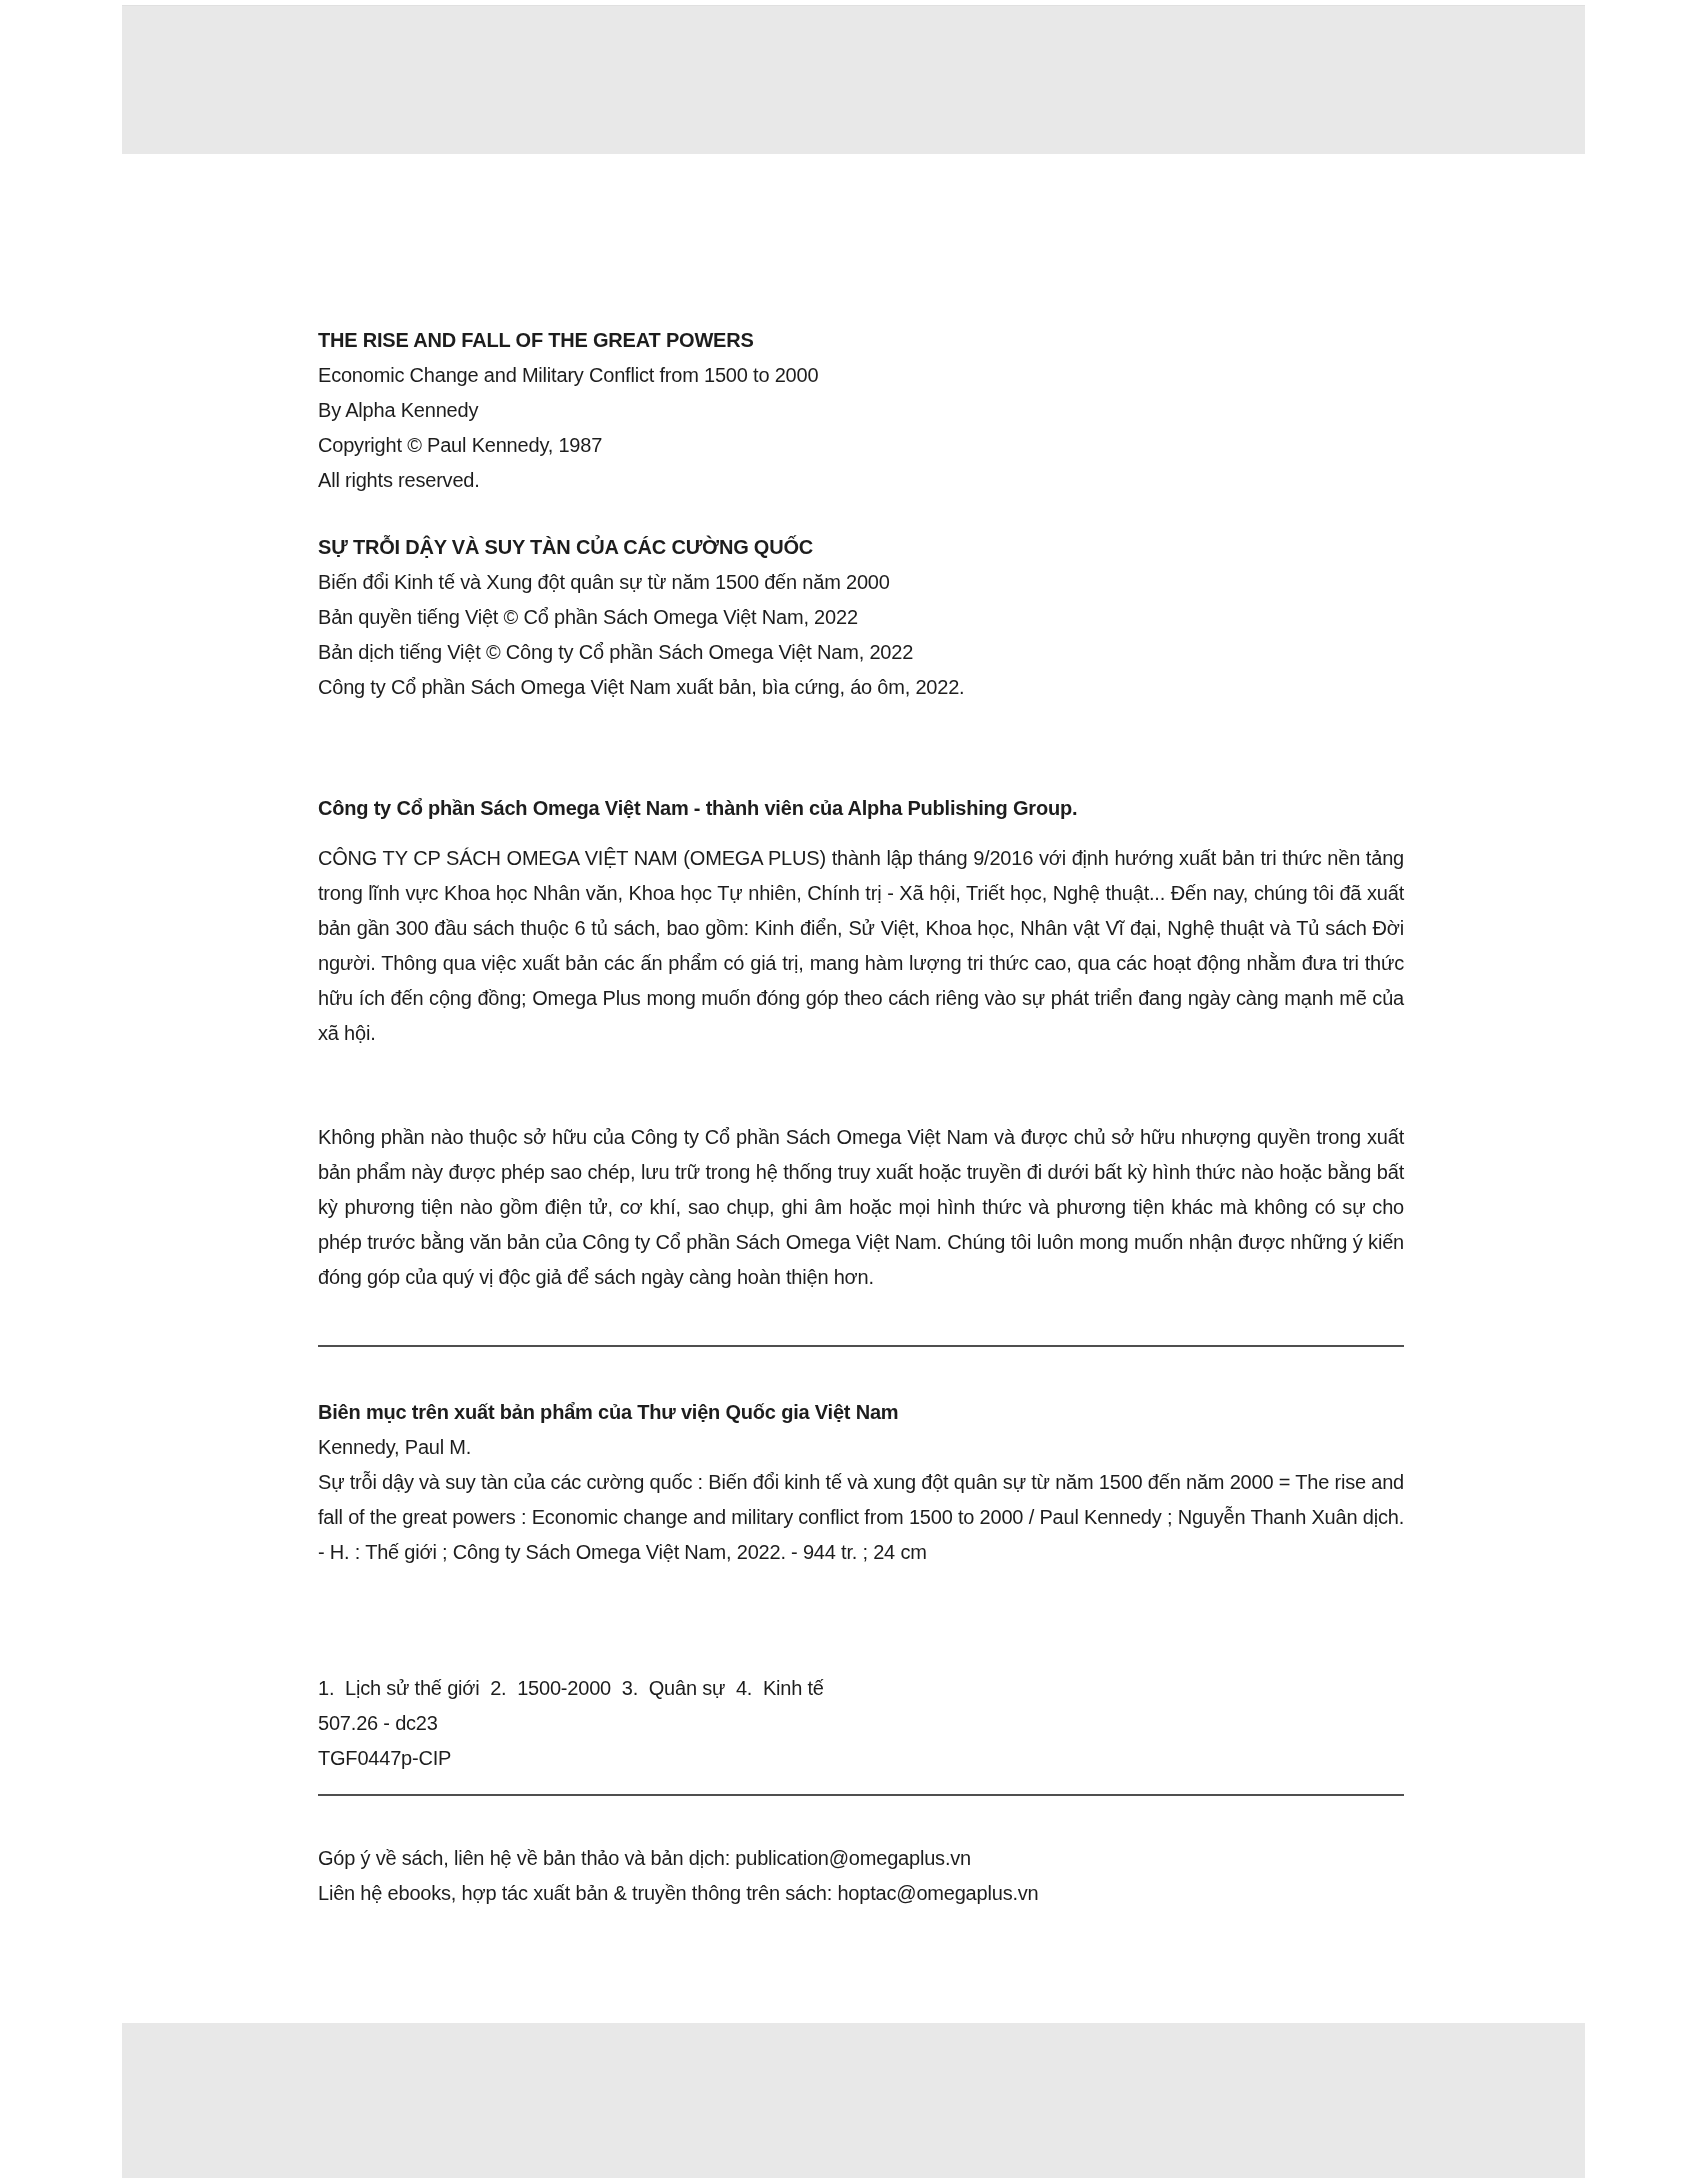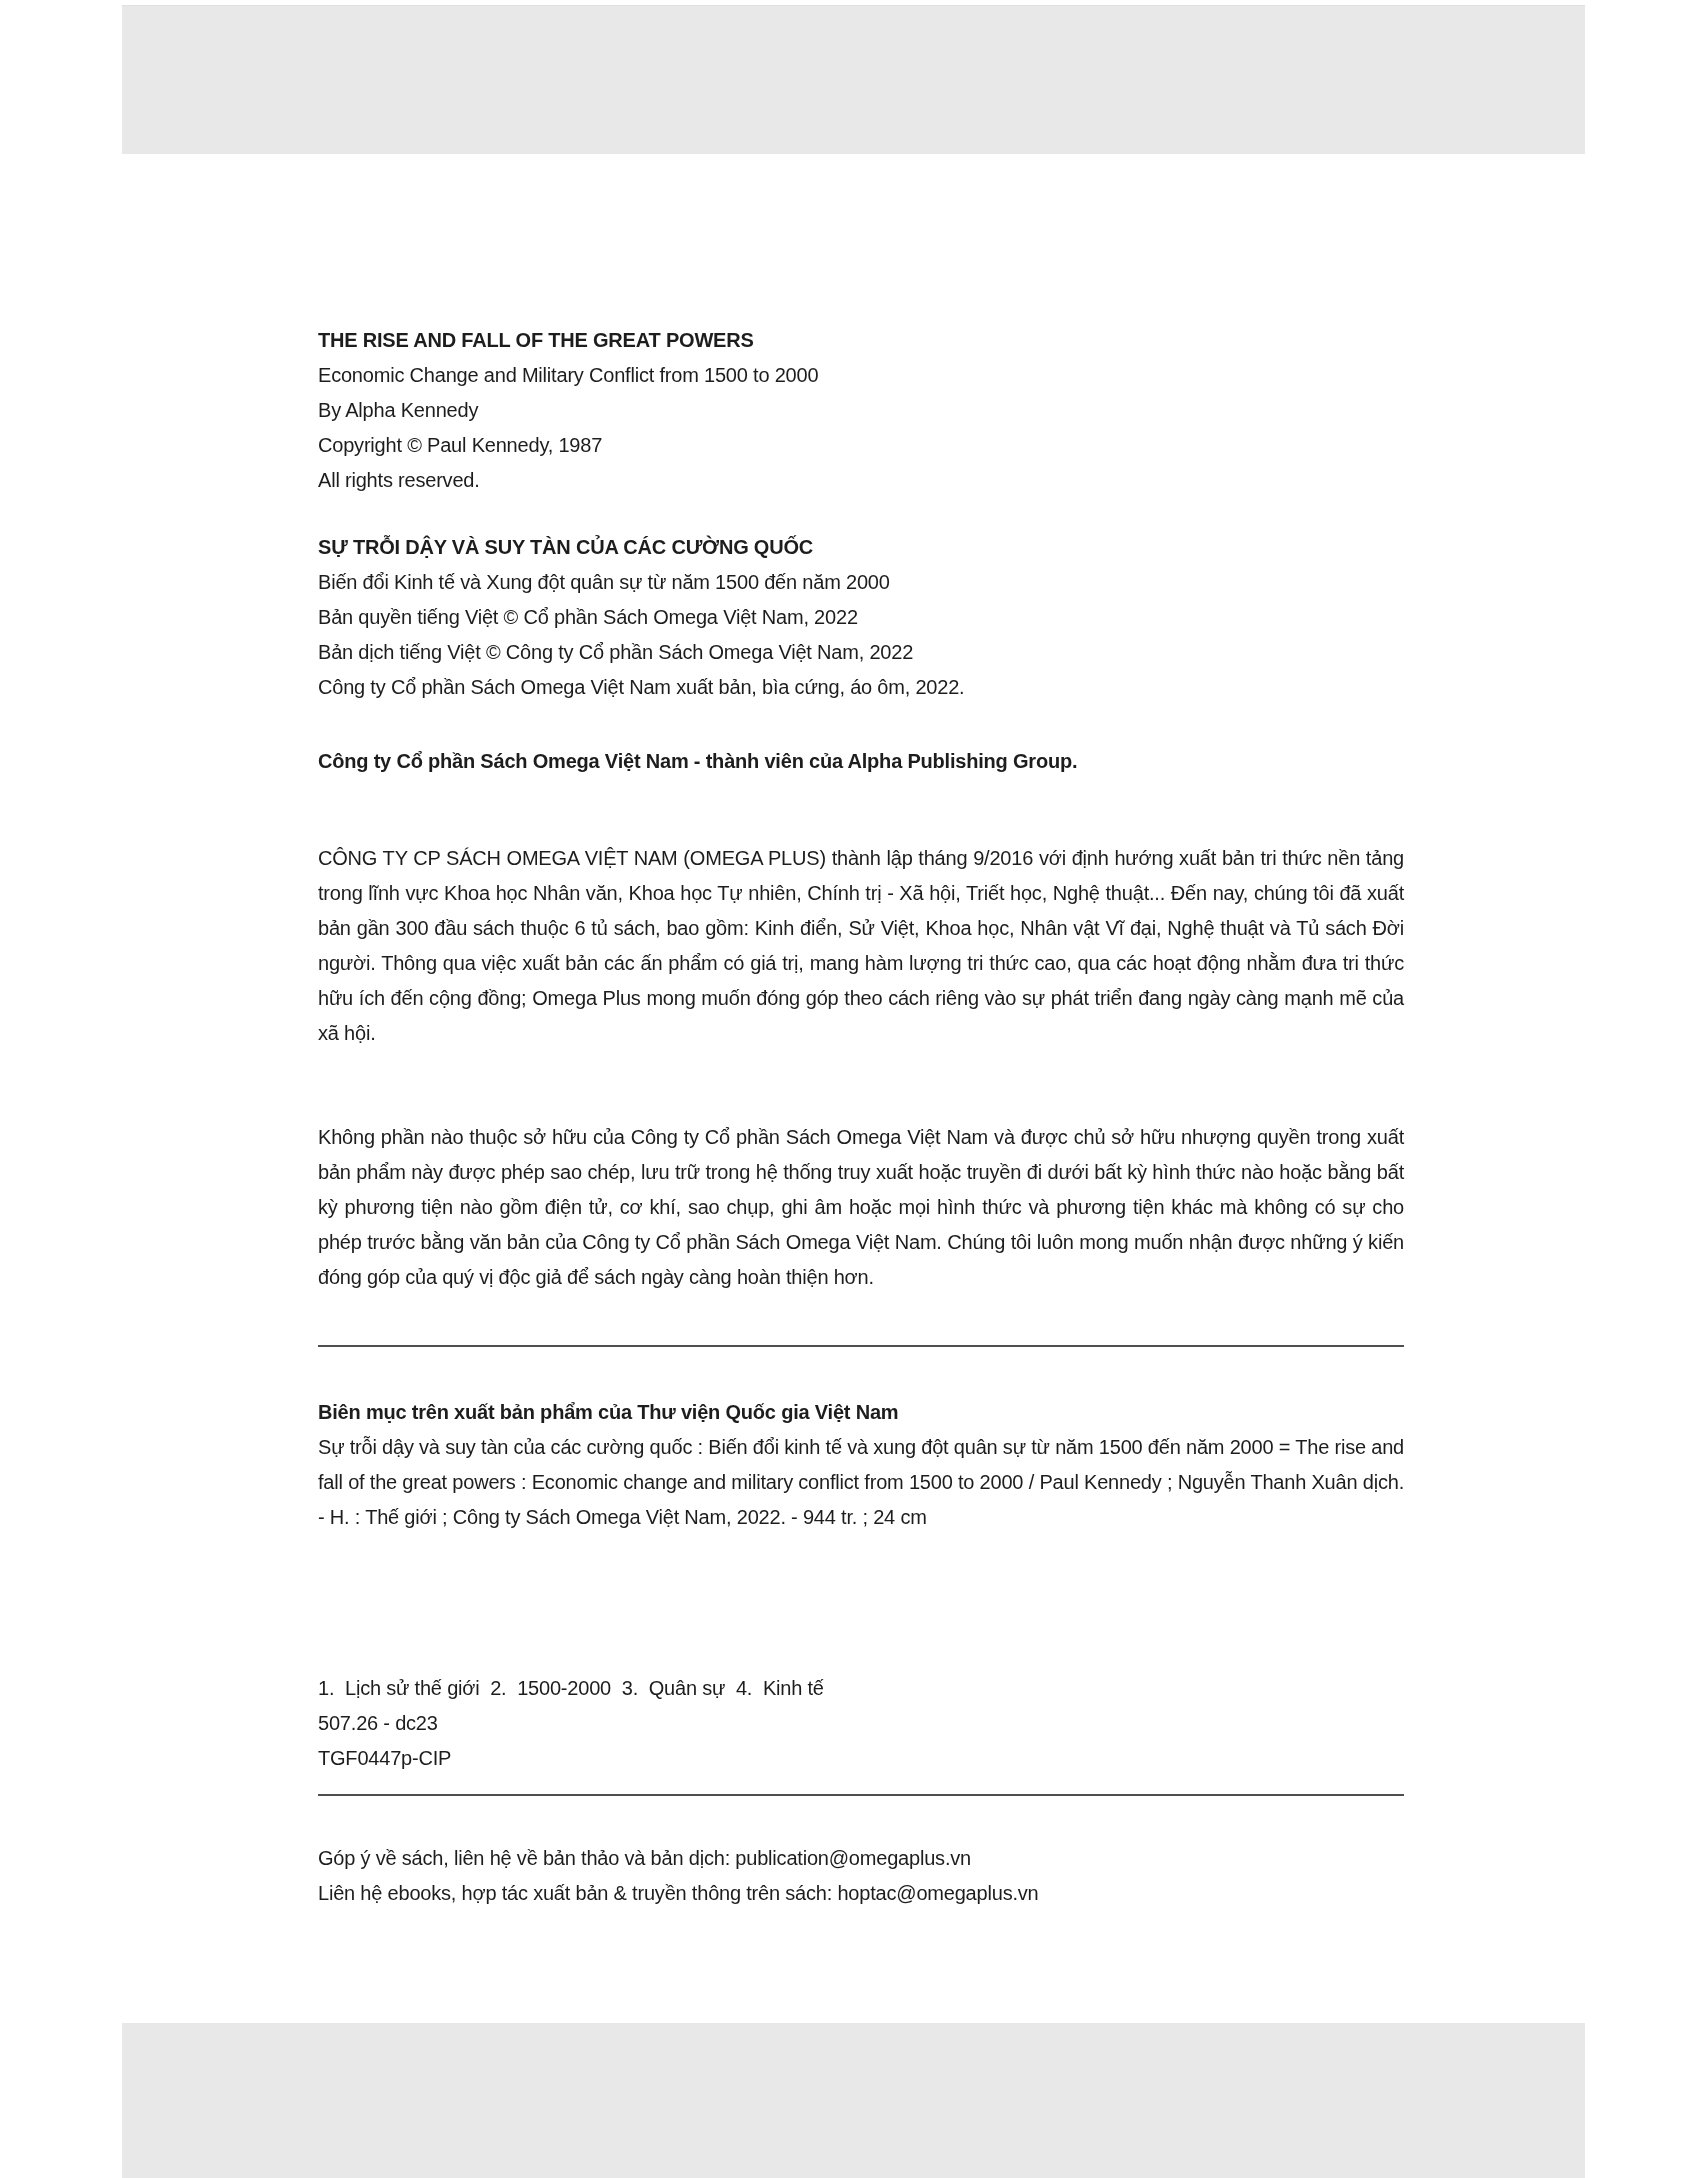--- a/index.html
+++ b/index.html
@@ -39,36 +39,37 @@
 <section class="blk" style="top:530px">
   <div class="line bold">SỰ TRỖI DẬY VÀ SUY TÀN CỦA CÁC CƯỜNG QUỐC</div>
   <div>
       <div class="line">Biến đổi Kinh tế và Xung đột quân sự từ năm 1500 đến năm 2000</div>
       <div class="line">Bản quyền tiếng Việt © Cổ phần Sách Omega Việt Nam, 2022</div>
       <div class="line">Bản dịch tiếng Việt © Công ty Cổ phần Sách Omega Việt Nam, 2022</div>
       <div class="line">Công ty Cổ phần Sách Omega Việt Nam xuất bản, bìa cứng, áo ôm, 2022.</div>
     </div>
 </section>
 
-<section class="blk" style="top:744px">
+<section class="blk" style="top:791px">
   <div class="line bold">Công ty Cổ phần Sách Omega Việt Nam - thành viên của Alpha Publishing Group.</div>
 </section>
 
 <section class="blk" style="top:841px">
   <p class="para">CÔNG TY CP SÁCH OMEGA VIỆT NAM (OMEGA PLUS) thành lập tháng 9/2016 với định hướng xuất bản tri thức nền tảng trong lĩnh vực Khoa học Nhân văn, Khoa học Tự nhiên, Chính trị - Xã hội, Triết học, Nghệ thuật... Đến nay, chúng tôi đã xuất bản gần 300 đầu sách thuộc 6 tủ sách, bao gồm: Kinh điển, Sử Việt, Khoa học, Nhân vật Vĩ đại, Nghệ thuật và Tủ sách Đời người. Thông qua việc xuất bản các ấn phẩm có giá trị, mang hàm lượng tri thức cao, qua các hoạt động nhằm đưa tri thức hữu ích đến cộng đồng; Omega Plus mong muốn đóng góp theo cách riêng vào sự phát triển đang ngày càng mạnh mẽ của xã hội.</p>
 </section>
 
 <section class="blk" style="top:1120px">
   <p class="para">Không phần nào thuộc sở hữu của Công ty Cổ phần Sách Omega Việt Nam và được chủ sở hữu nhượng quyền trong xuất bản phẩm này được phép sao chép, lưu trữ trong hệ thống truy xuất hoặc truyền đi dưới bất kỳ hình thức nào hoặc bằng bất kỳ phương tiện nào gồm điện tử, cơ khí, sao chụp, ghi âm hoặc mọi hình thức và phương tiện khác mà không có sự cho phép trước bằng văn bản của Công ty Cổ phần Sách Omega Việt Nam. Chúng tôi luôn mong muốn nhận được những ý kiến đóng góp của quý vị độc giả để sách ngày càng hoàn thiện hơn.</p>
 </section>
 
 <div class="rule" style="top:1345px"></div>
 
 <section class="blk" style="top:1395px">
   <div class="line bold">Biên mục trên xuất bản phẩm của Thư viện Quốc gia Việt Nam</div>
+  <div class="line">Kennedy, Paul M.</div>
   <p class="para">Sự trỗi dậy và suy tàn của các cường quốc : Biến đổi kinh tế và xung đột quân sự từ năm 1500 đến năm 2000 = The rise and fall of the great powers : Economic change and military conflict from 1500 to 2000 / Paul Kennedy ; Nguyễn Thanh Xuân dịch. - H. : Thế giới ; Công ty Sách Omega Việt Nam, 2022. - 944 tr. ; 24 cm</p>
 </section>
 
 <section class="blk" style="top:1671px">
   <div class="line">1.  Lịch sử thế giới  2.  1500-2000  3.  Quân sự  4.  Kinh tế</div>
   <div class="line">507.26 - dc23</div>
   <div class="line">TGF0447p-CIP</div>
 </section>
 
 <div class="rule" style="top:1794px"></div>

